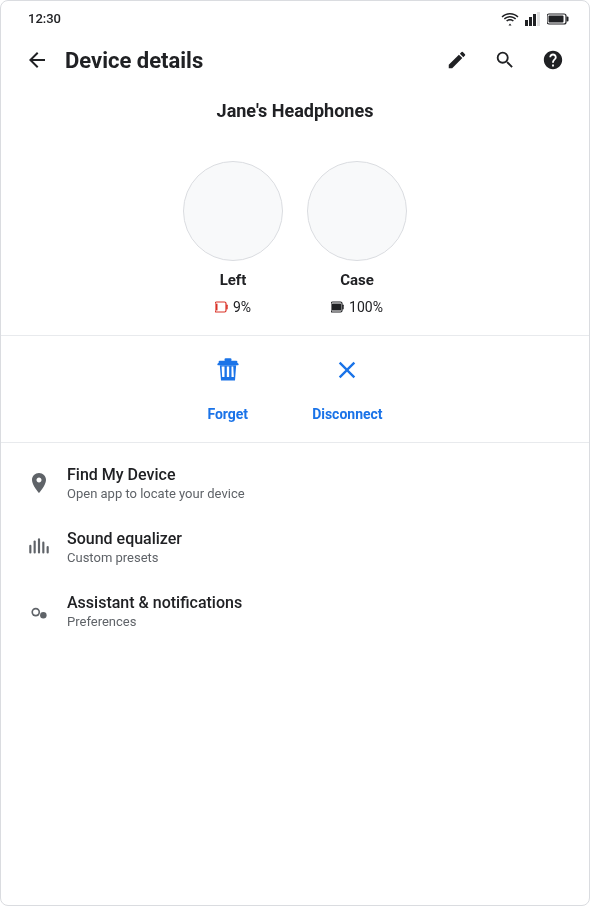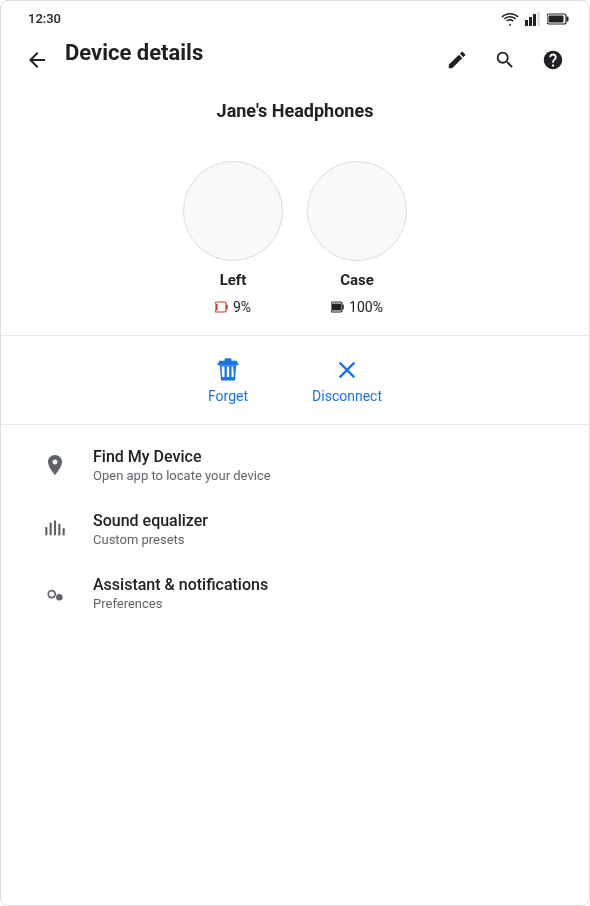--- a/index.html
+++ b/index.html
@@ -27,21 +27,21 @@
     }
     .status-bar-right {
       display: flex;
       align-items: center;
       gap: 6px;
     }
 
     
     .header {
       display: flex;
-      align-items: flex-start;
+      align-items: center;
       padding: 8px 16px 12px;
       gap: 8px;
     }
     .header-back {
       width: 40px;
       height: 40px;
       display: flex;
       align-items: center;
       justify-content: center;
       cursor: pointer;
@@ -126,38 +126,37 @@
     .action-section {
       display: flex;
       justify-content: center;
       gap: 64px;
       padding: 20px 32px;
     }
     .action-btn {
       display: flex;
       flex-direction: column;
       align-items: center;
-      gap: 4px;
+      gap: 22px;
       cursor: pointer;
       color: #1a73e8;
       font-size: 14px;
-      font-weight: 400;
+      font-weight: 700;
     }
 
     
     .menu-section {
       padding: 8px 0;
     }
     .menu-item {
       display: flex;
       align-items: center;
       padding: 14px 20px;
-      gap: 20px;
+      gap: 10px;
       cursor: pointer;
-      margin-left: 16px;
     }
     .menu-item-icon {
       width: 36px;
       height: 36px;
       display: flex;
       align-items: center;
       justify-content: center;
       color: #5f6368;
       font-size: 22px;
       flex-shrink: 0;

